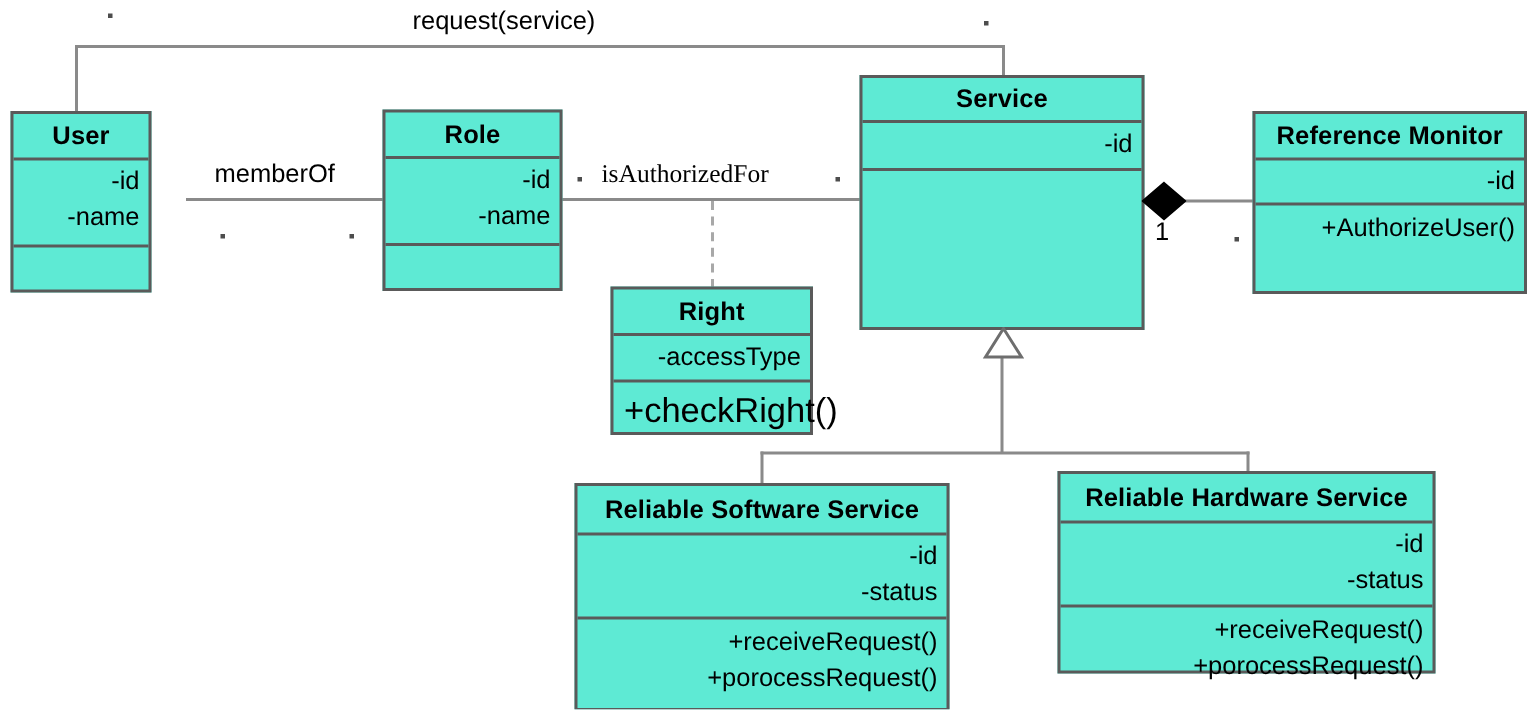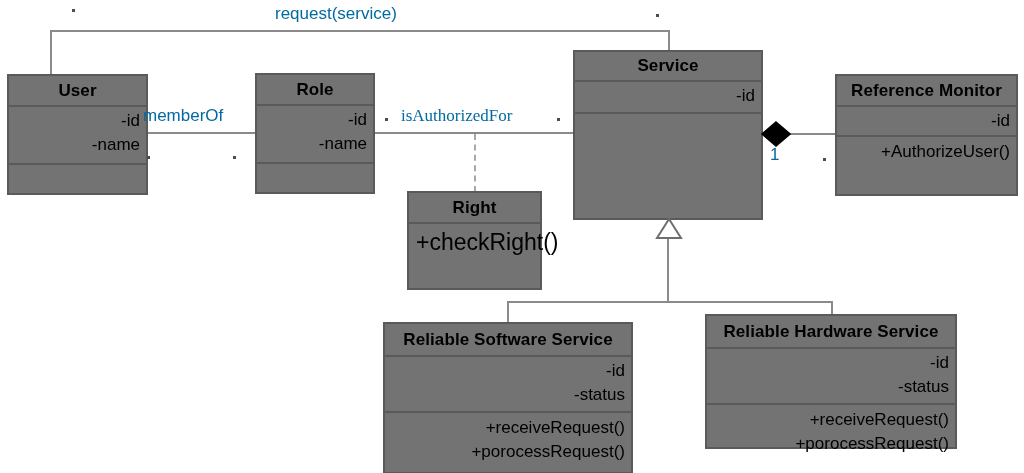--- a/index.html
+++ b/index.html
@@ -16,21 +16,21 @@
     width: 1024px;
     height: 473px;
     background: #ffffff;
     overflow: hidden;
   }
   
   .umlclass {
     position: absolute;
     box-sizing: border-box;
     border: 2px solid #5a5a5a;
-    background: #737373;
+    background: #5eead4;
     z-index: 5;
   }
   .cls-title {
     box-sizing: border-box;
     text-align: center;
     font-weight: bold;
     color: #000000;
     border-bottom: 2px solid #5a5a5a;
     display: flex;
     align-items: center;
@@ -61,21 +61,21 @@
     position: absolute;
     width: 0;
     border-left: 2px solid #8a8a8a;
     z-index: 1;
   }
   .line-v.dashed {
     border-left: 2px dashed #a8a8a8;
   }
   .edge-label {
     position: absolute;
-    color: #0369a1;
+    color: #000000;
     white-space: nowrap;
     z-index: 6;
   }
   .mult-dot {
     position: absolute;
     width: 3px;
     height: 3px;
     background: #4d4d4d;
     z-index: 6;
   }
@@ -120,21 +120,21 @@
   <div class="mult-dot" style="left:823px; top:158px;"></div>
 
   <svg class="tri" style="left:655px; top:218px;" width="28" height="22" viewBox="0 0 28 22">
     <polygon points="14,1 26,20 2,20" fill="#ffffff" stroke="#6e6e6e" stroke-width="2"></polygon>
   </svg>
   <div class="line-v" style="left:667px; top:236px; height:66px;"></div>
   <div class="line-h" style="left:507px; top:301px; width:326px;"></div>
   <div class="line-v" style="left:507px; top:301px; height:22px;"></div>
   <div class="line-v" style="left:831px; top:301px; height:22px;"></div>
 
-  <div class="umlclass" style="left:7px; top:74px; width:141px; height:121px;">
+  <div class="umlclass" style="left:7px; top:74px; width:94px; height:121px;">
     <div class="cls-title" style="height:31px; font-size:17px;">User</div>
     <div class="cls-section divided" style="height:58px; font-size:17px;">
       <div class="cls-row">-id</div>
       <div class="cls-row">-name</div>
     </div>
     <div class="cls-section" style="height:28px; font-size:17px;"></div>
   </div>
 
   <div class="umlclass" style="left:255px; top:73px; width:120px; height:121px;">
     <div class="cls-title" style="height:31px; font-size:17px;">Role</div>
@@ -157,20 +157,23 @@
     <div class="cls-section divided" style="height:30px; font-size:17px;">
       <div class="cls-row">-id</div>
     </div>
     <div class="cls-section" style="height:57px; font-size:17px; padding-top:3px;">
       <div class="cls-row">+AuthorizeUser()</div>
     </div>
   </div>
 
   <div class="umlclass" style="left:407px; top:191px; width:135px; height:99px;">
     <div class="cls-title" style="height:31px; font-size:17px;text-align:center;">Right</div>
+    <div class="cls-section divided" style="height:31px; font-size:17px;">
+      <div class="cls-row">-accessType</div>
+    </div>
     <div class="cls-section" style="height:33px; font-size:23px;">
       <div class="cls-row">+checkRight()</div>
     </div>
   </div>
 
   <div class="umlclass" style="left:383px; top:322px; width:250px; height:152px;">
     <div class="cls-title" style="height:33px; font-size:17px;">Reliable Software Service</div>
     <div class="cls-section divided" style="height:56px; font-size:17px;">
       <div class="cls-row">-id</div>
       <div class="cls-row">-status</div>

